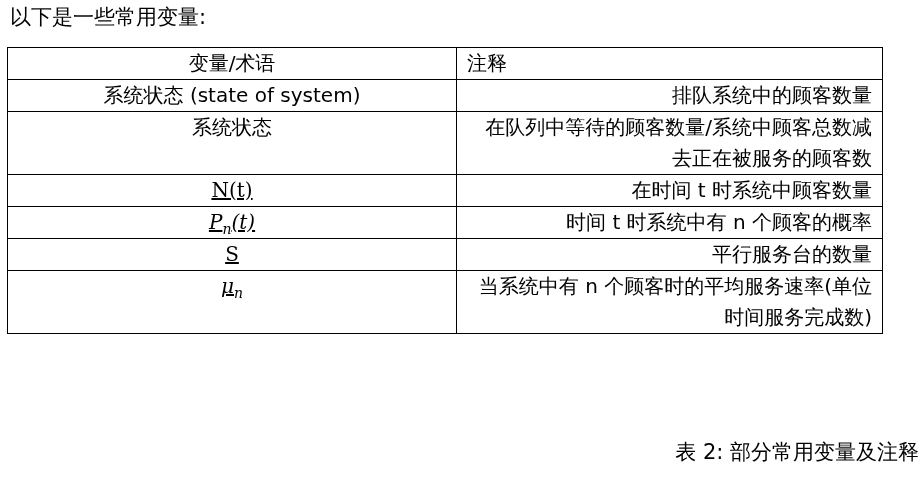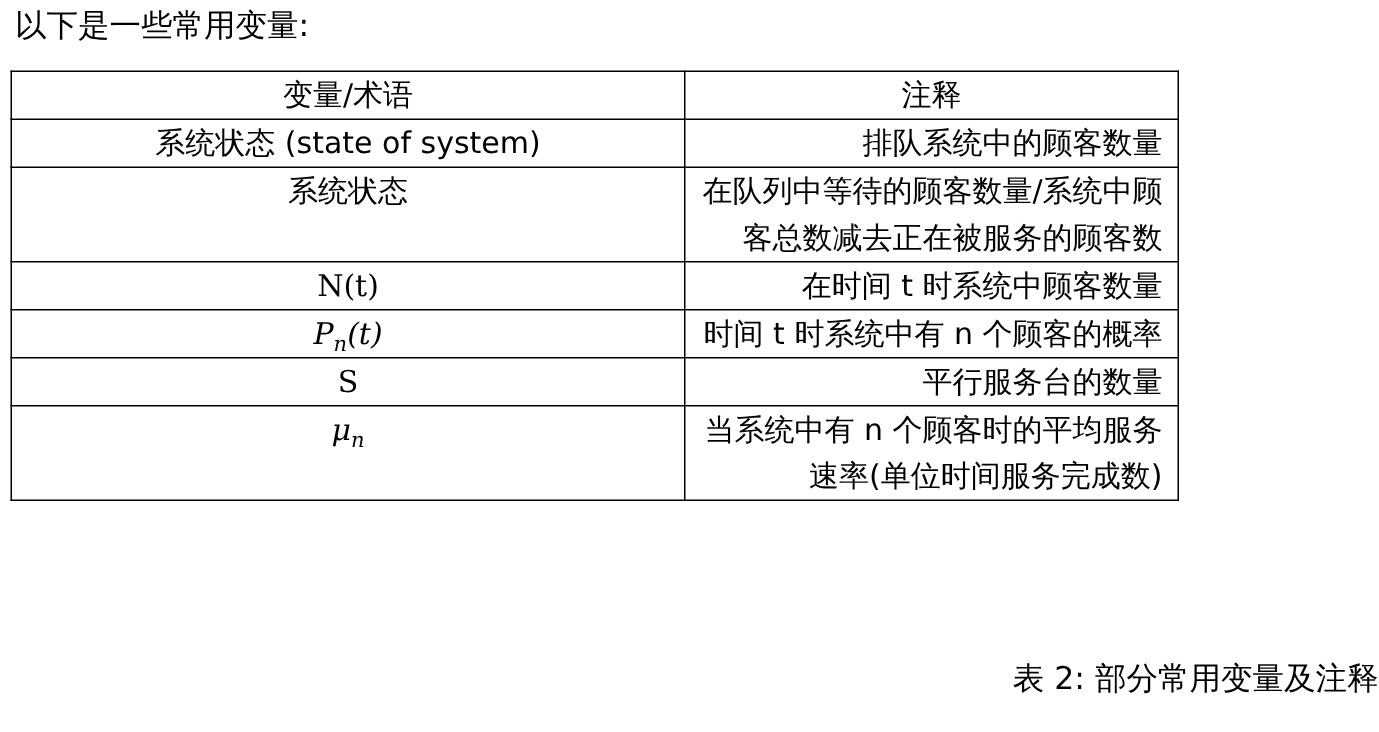--- a/index.html
+++ b/index.html
@@ -7,34 +7,34 @@
       width: 919px; height: 488px; position: relative; overflow: hidden;
       font-family: "DejaVu Sans", "Liberation Sans", sans-serif;
       color: #000000;
     }
     .intro {
       position: absolute; left: 10px; top: 2px;
       font-size: 21px; line-height: 30px; text-align: right;
     }
     table.vars {
       position: absolute; left: 7px; top: 47px;
-      width: 779px; border-collapse: collapse;
+      width: 876px; border-collapse: collapse;
       font-size: 20px;
     }
     table.vars td, table.vars th {
       border: 1.5px solid #000;
       padding: 0 10px;
       line-height: 31px;
       font-weight: normal;
       vertical-align: top;
     }
     table.vars .c1 { width: 428px; text-align: center; }
     table.vars .c2 { text-align: right; }
-    table.vars th.c2 { text-align: center; margin-left: 24px; }
-    .math { font-family: "DejaVu Serif", "Liberation Serif", serif; }
+    table.vars th.c2 { text-align: left; margin-left: 24px; }
+    .math { font-family: "DejaVu Serif", "Liberation Serif", serif; text-decoration: underline; }
     .math i { font-style: italic; }
     .math sub { font-size: 0.7em; font-style: italic; vertical-align: -0.35em; line-height: 0; }
     .caption {
       position: absolute; left: 0; top: 437px; width: 919px;
       text-align: right; font-size: 21px; line-height: 30px;
     }
   </style>
 </head>
 <body>
 

